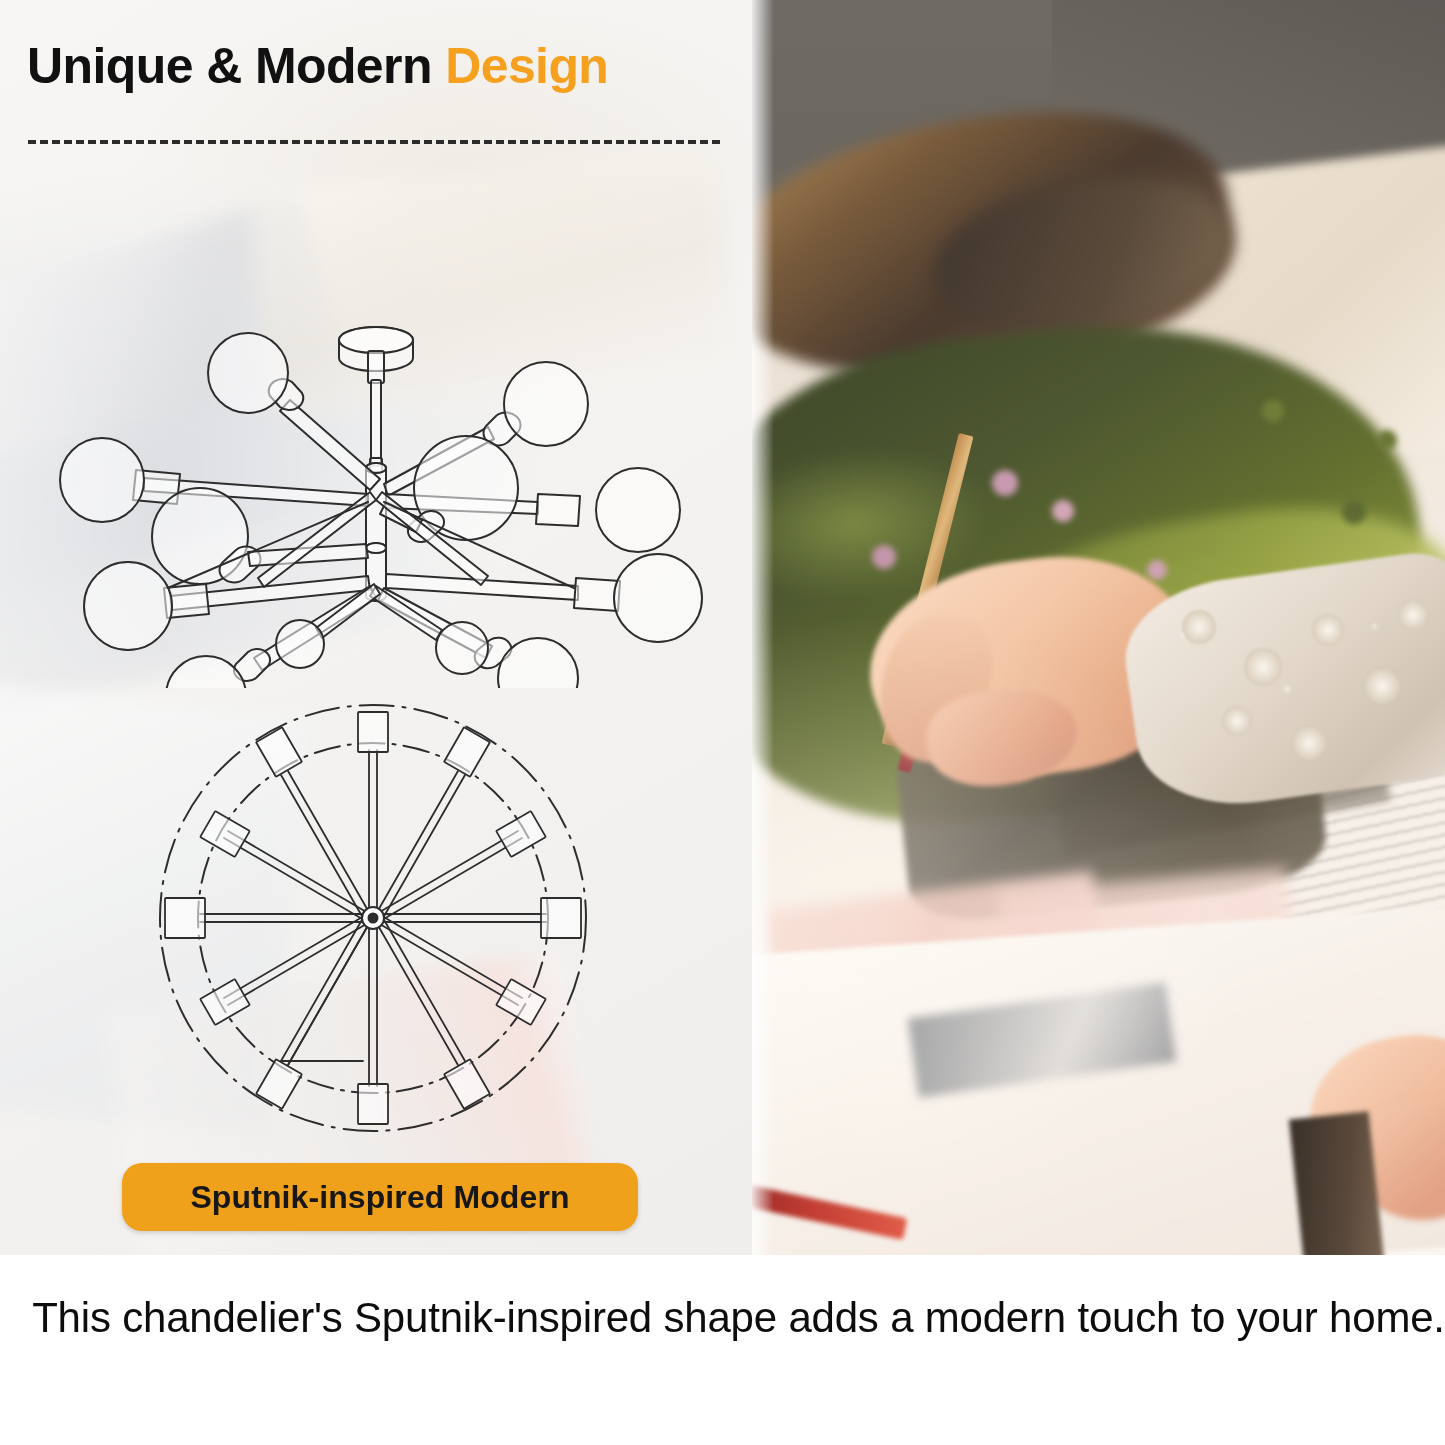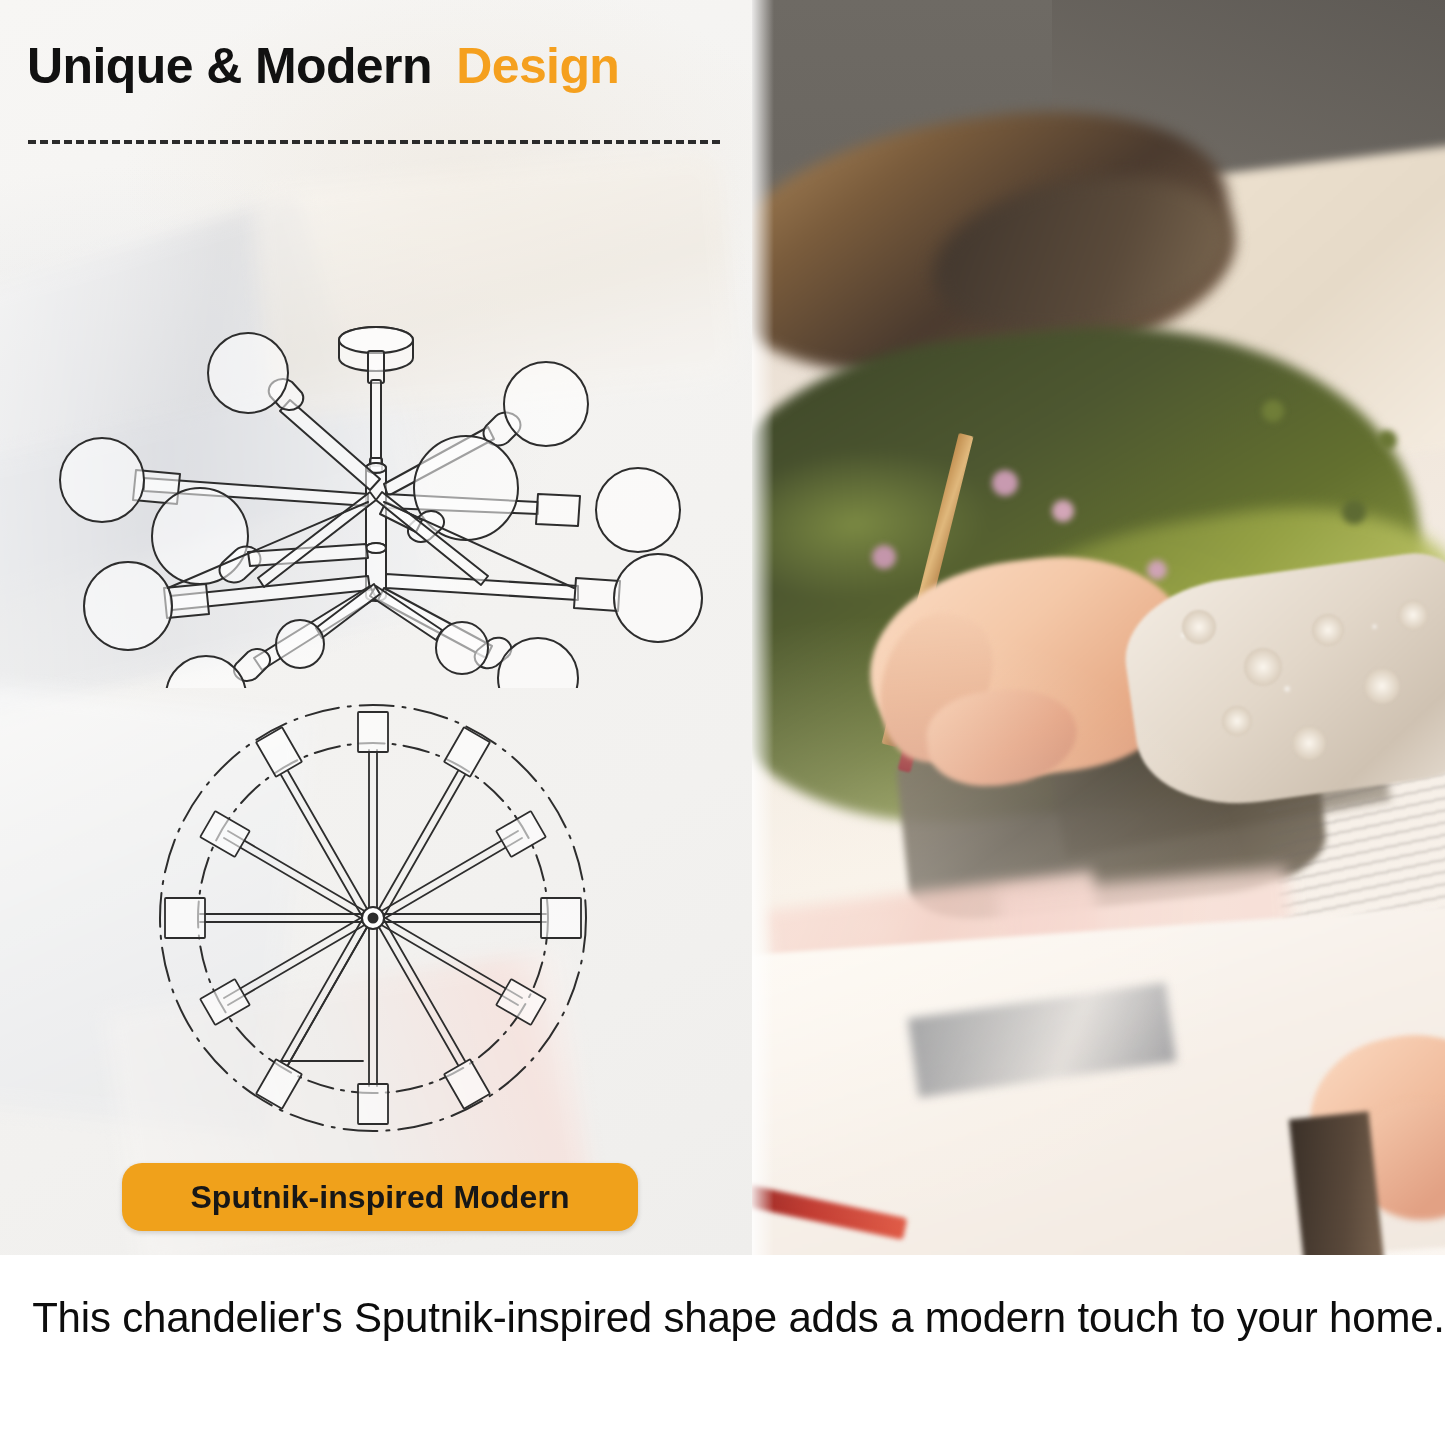--- a/index.html
+++ b/index.html
@@ -38,21 +38,21 @@
   .bg-hint.h5{left:-40px;top:700px;width:330px;height:420px;
     background:linear-gradient(150deg,#ffffff 0%,#eceef1 60%,#e3e5e9 100%);
     transform:rotate(6deg);}
 
   
   .title{
     position:absolute;left:27px;top:38px;
     font-size:50px;font-weight:bold;letter-spacing:-.6px;
     color:#111111;white-space:nowrap;line-height:1.12;
   }
-  .title .accent{color:#F5A01E;margin-left:11px;}
+  .title .accent{color:#F5A01E;}
   .divider{
     position:absolute;left:28px;top:140px;width:692px;height:0;
     border-top:4px dashed #2b2b2b;
   }
 
   
   .dwg{position:absolute;}
   .dwg.persp{left:18px;top:158px;width:700px;height:530px;}
   .dwg.plan{left:128px;top:690px;width:490px;height:460px;}
 

